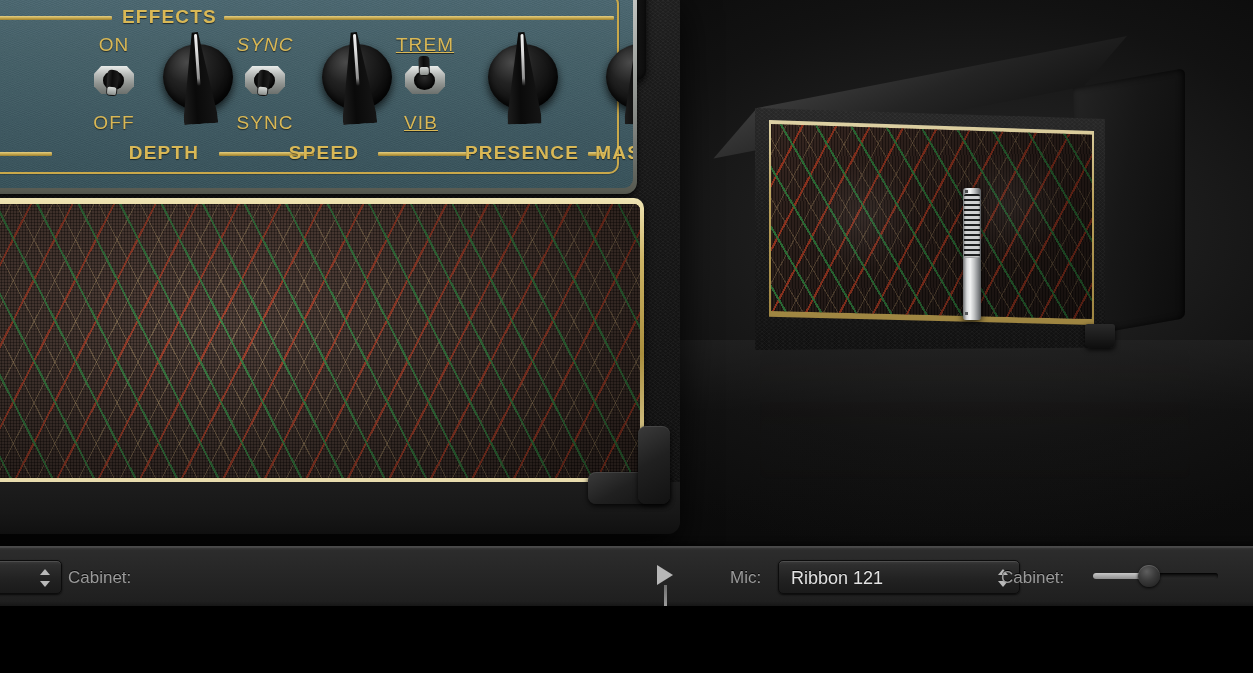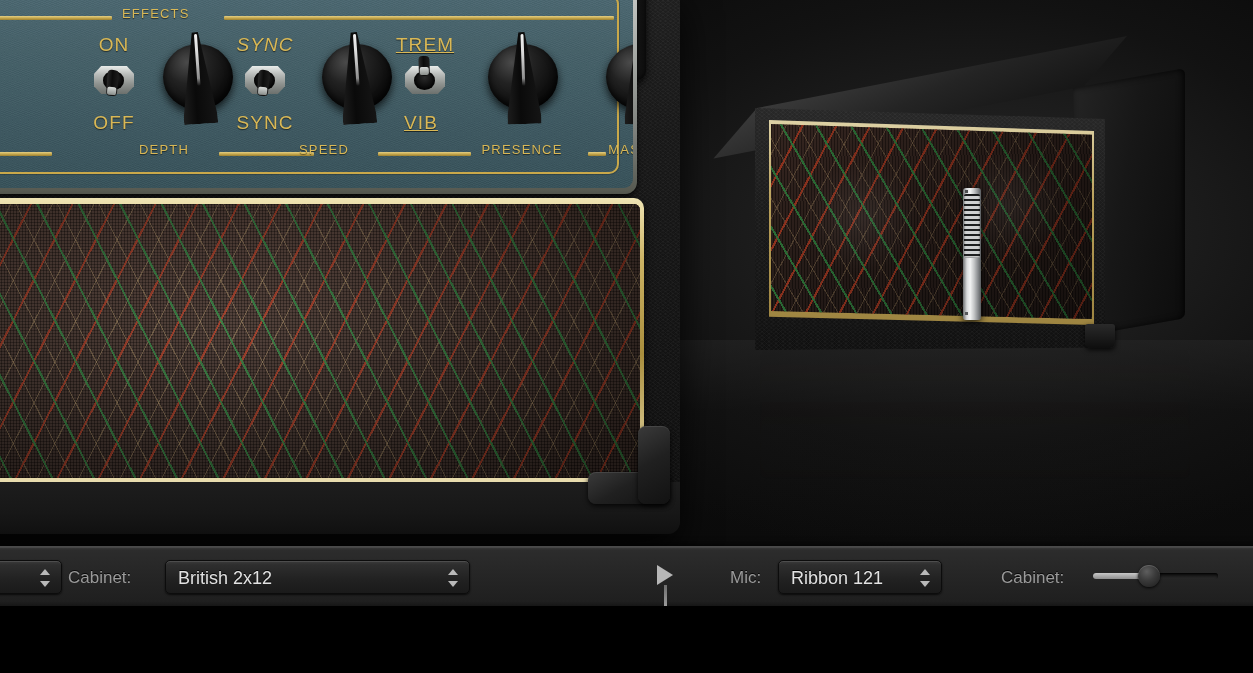--- a/index.html
+++ b/index.html
@@ -57,23 +57,24 @@
     border:2px solid #c9a84a; border-radius:10px;
     box-shadow: 0 0 0 1px rgba(0,0,0,0.18);
   }
   
   .gold-rule {
     position:absolute; height:4px;
     background: linear-gradient(180deg,#e4cf86 0%, #c6a94e 50%, #9b7f31 100%);
     border-radius:1px;
   }
   .panel-label {
-    position:absolute; color:#d9b856; font-size:13px; letter-spacing:1.2px;
+    position:absolute; color:#d9b856; font-size:19px; letter-spacing:1.2px;
     font-family:"Liberation Sans", sans-serif; white-space:nowrap;
     text-shadow: 0 1px 1px rgba(0,0,0,0.55);
+    font-weight: bold;
   }
   .sw-label { position:absolute; color:#d9b856; font-size:19px; letter-spacing:1.1px;
     text-shadow:0 1px 1px rgba(0,0,0,0.55); white-space:nowrap; text-align:center; }
 
   
   .toggle { position:absolute; width:48px; height:44px; }
   .toggle .nut {
     position:absolute; left:4px; top:8px; width:40px; height:28px;
     background: linear-gradient(180deg,#e9ecea 0%,#b9bcba 30%,#8d918e 65%,#6c706d 100%);
     clip-path: polygon(18% 0,82% 0,100% 28%,100% 72%,82% 100%,18% 100%,0 72%,0 28%);
@@ -428,30 +429,23 @@
 
     <div class="popup" style="left:-60px; top:13px; width:130px;">
       <span class="val"></span>
       <span class="arrows">
           <i class="up"></i>
           <i class="dn"></i>
         </span>
     </div>
 
     <div class="tb-label" style="left:76px; top:21px;">Cabinet:</div>
-    <div class="popup" style="left:173px; top:13px; width:305px;">
-      <span class="val">British 2x12</span>
-      <span class="arrows">
-          <i class="up"></i>
-          <i class="dn"></i>
-        </span>
-    </div>
 
     <div class="tb-label" style="left:738px; top:21px;">Mic:</div>
-    <div class="popup" style="left:786px; top:13px; width:164px;">
+    <div class="popup" style="left:786px; top:13px; width:242px;">
       <span class="val">Ribbon 121</span>
       <span class="arrows">
           <i class="up"></i>
           <i class="dn"></i>
         </span>
     </div>
 
     <div class="tb-label" style="left:1009px; top:21px;">Cabinet:</div>
   </div>
 

